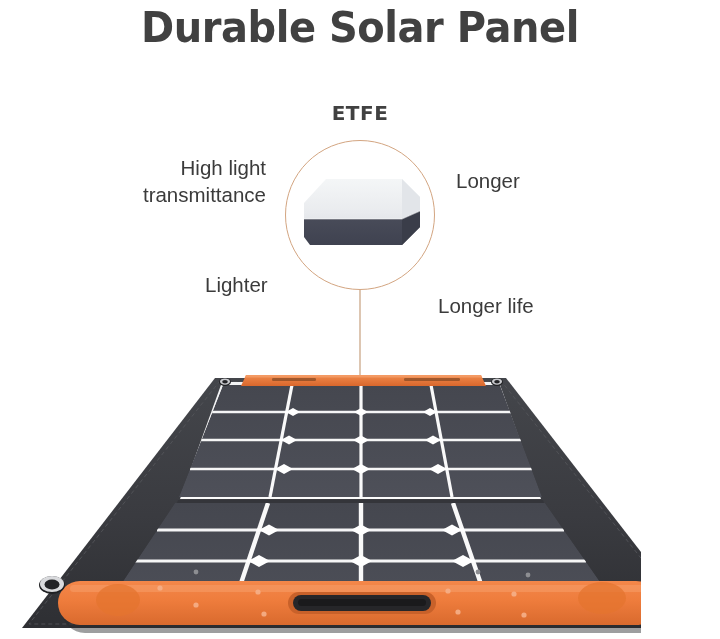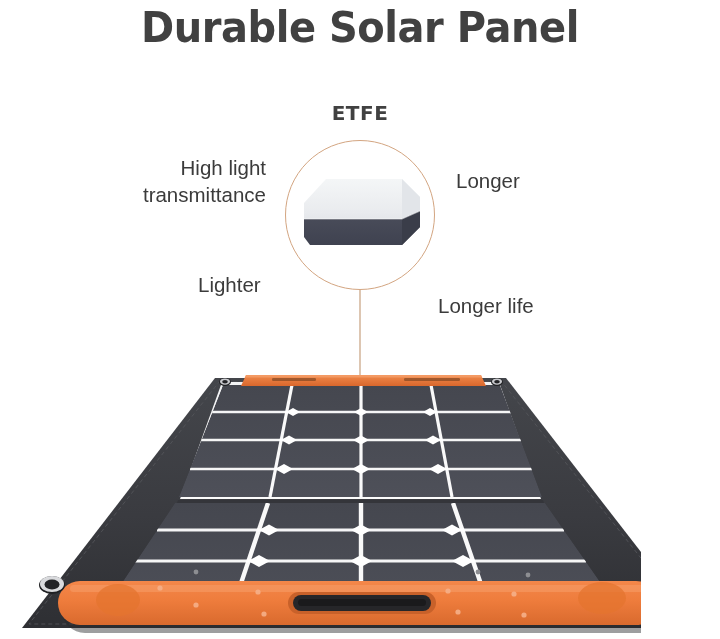--- a/index.html
+++ b/index.html
@@ -85,21 +85,21 @@
     top: 154px;
     width: 220px;
     text-align: right;
   }
   .label-durable {
     left: 456px;
     top: 167px;
     text-align: left;
   }
   .label-lighter {
-    left: 198px;
+    left: 205px;
     top: 271px;
     text-align: right;
   }
   .label-longer-life {
     left: 438px;
     top: 271px;
     text-align: left;
     margin-top: 21px;
   }
 

